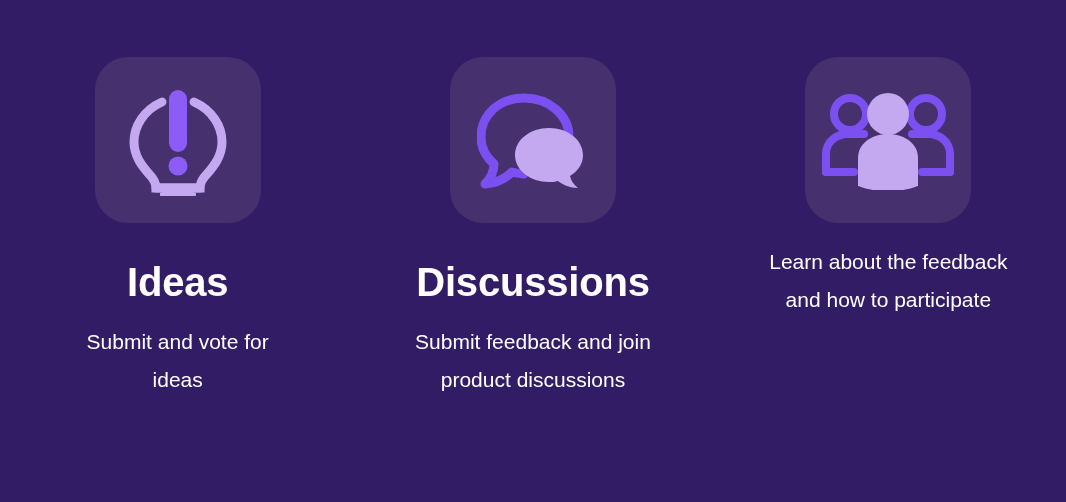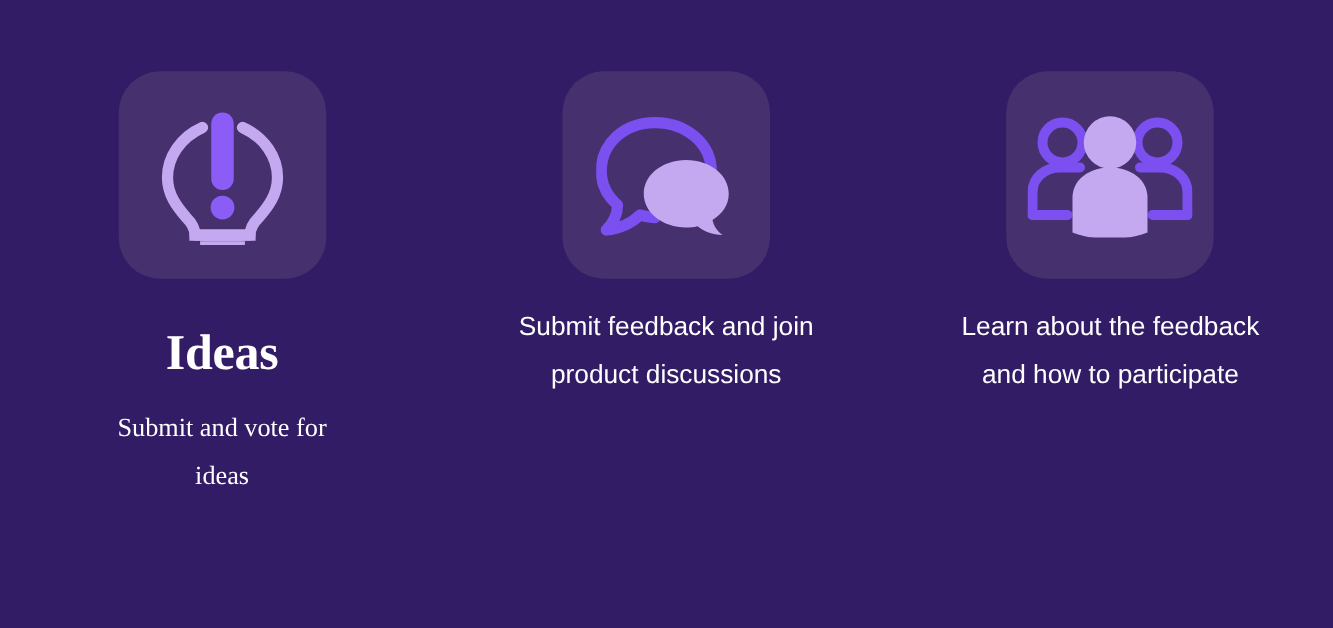--- a/index.html
+++ b/index.html
@@ -43,39 +43,39 @@
     justify-content: center;
     flex: 0 0 auto;
   }
 
   .icon-tile svg {
     display: block;
   }
 
   .card-title {
     margin-top: 38px;
-    font-family: Liberation Serif, serif;
+    font-family: Liberation Sans, sans-serif;
     font-weight: 700;
     font-size: 40px;
     line-height: 1.05;
     color: #ffffff;
     letter-spacing: -0.2px;
   }
 
   .card-desc {
     margin-top: 20px;
     font-family: "Liberation Sans", sans-serif;
     font-size: 21px;
     line-height: 38px;
     color: #ffffff;
     font-weight: 400;
     max-width: 240px;
   }
 
-  .card-ideas .card-desc { max-width: 215px; font-family: Liberation Serif, serif; }
+  .card-ideas .card-desc { max-width: 215px; }
   .card-discussions .card-desc { max-width: 262px; }
   .card-community .card-desc { max-width: 245px; }
 </style>
 </head>
 <body>
 
 <div class="feature-grid">
 
   <div class="feature-card card-ideas">
     <div class="icon-tile">
@@ -103,20 +103,21 @@
     <div class="icon-tile">
       <span>
         <svg width="112" height="100" viewBox="0 0 112 100" fill="none" xmlns="http://www.w3.org/2000/svg">
 
           <path d="M92 47 C92 25 72 8 47 8 C22 8 4 25 4 47 C4 58 9 67 17 74 C17 82 13 89 8 94 C19 93 29 88 35 82 C39 83 43 84 47 84" stroke="#7c4ff0" stroke-width="9" stroke-linejoin="round" stroke-linecap="round" fill="none"></path>
 
           <path d="M72 38 C91 38 106 50 106 65 C106 74 101 81 93 86 C94 91 97 95 101 98 C93 98 86 95 81 91 C78 92 75 92 72 92 C53 92 38 80 38 65 C38 50 53 38 72 38 Z" fill="#c4a8f0"></path>
         </svg>
       </span>
     </div>
+    <div class="card-title">Discussions</div>
     <div class="card-desc">Submit feedback and join product discussions</div>
   </div>
 
   <div class="feature-card card-community">
     <div class="icon-tile">
       <span>
         <svg width="132" height="100" viewBox="0 0 132 100" fill="none" xmlns="http://www.w3.org/2000/svg">
 
           <circle cx="28" cy="24" r="16" stroke="#7c4ff0" stroke-width="8" fill="none"></circle>
           <path d="M4 82 L4 64 C4 52 14 44 26 44 L42 44" stroke="#7c4ff0" stroke-width="8" fill="none" stroke-linecap="round"></path>

